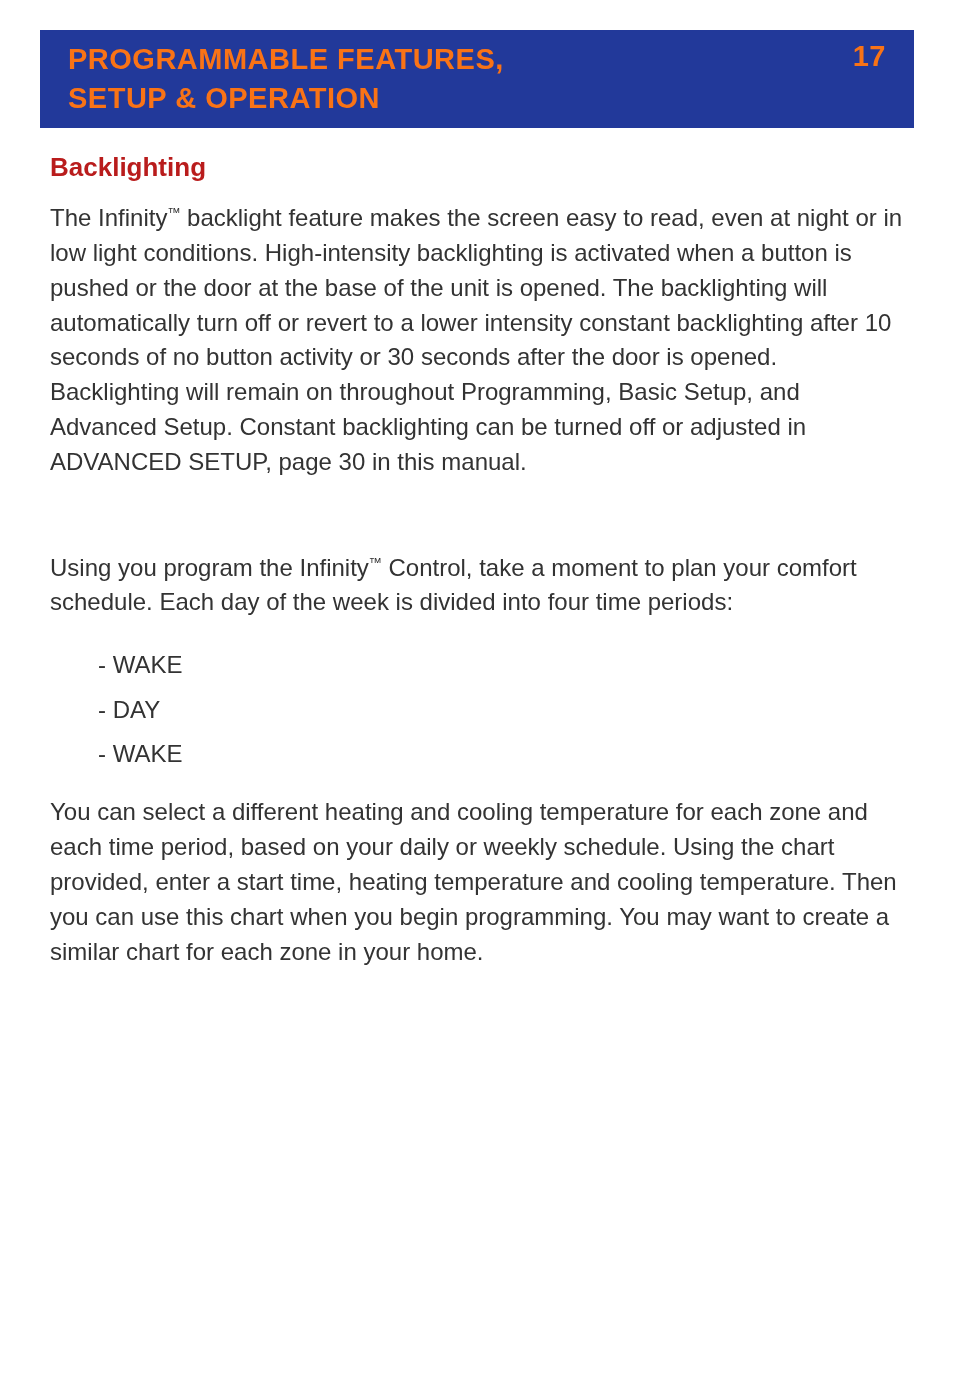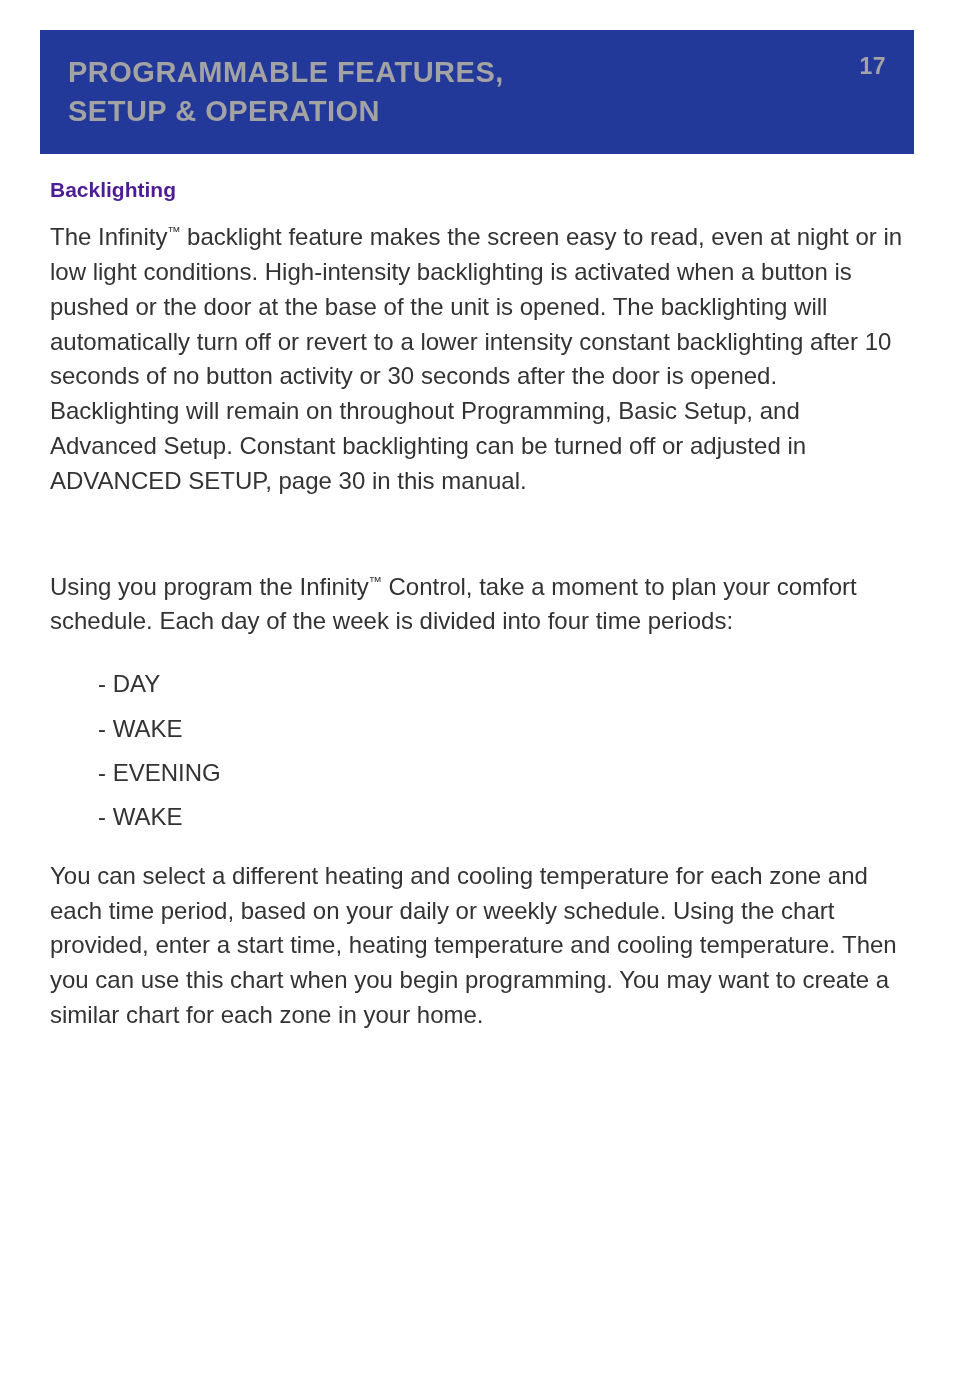--- a/index.html
+++ b/index.html
@@ -12,46 +12,46 @@
       background: #ffffff;
       width: 954px;
       height: 1378px;
       position: relative;
     }
     .page {
       padding: 30px 40px;
     }
     .header-banner {
       background: #22399a;
-      color: #a3a3a3;
-      padding: 23px 28px;
+      color: #f97316;
+      padding: 10px 28px;
       display: flex;
       justify-content: space-between;
       align-items: flex-start;
     }
     .header-left {
       font-size: 29px;
       font-weight: bold;
       line-height: 1.35;
       letter-spacing: 0.5px;
     }
     .header-right {
-      font-size: 23px;
+      font-size: 29px;
       font-weight: bold;
       letter-spacing: 0.5px;
     }
     .content {
       padding: 24px 10px 0 10px;
       color: #333333;
     }
     .section-heading {
-      font-size: 21px;
+      font-size: 26px;
       font-weight: bold;
       margin-bottom: 18px;
-      color: #4c1d95;
+      color: #b91c1c;
     }
     .body-text {
       font-size: 24px;
       line-height: 1.45;
       color: #333333;
       margin-bottom: 34px;
       font-weight: 400;
       margin-top: 7px;
     }
     .tm {
@@ -96,23 +96,22 @@
     </div>
 
     <div class="section-gap"></div>
 
 
     <div class="body-text">
       <span>Using you program the Infinity</span><span class="tm">™</span><span> Control, take a moment to plan your comfort schedule. Each day of the week is divided into four time periods:</span>
     </div>
 
     <div class="list-block">
+      <div class="list-item">- WAKE</div>
       <div class="list-item">- DAY</div>
-      <div class="list-item">- WAKE</div>
-      <div class="list-item">- EVENING</div>
       <div class="list-item">- WAKE</div>
     </div>
 
     <div class="body-text">You can select a different heating and cooling temperature for each zone and each time period, based on your daily or weekly schedule. Using the chart provided, enter a start time, heating temperature and cooling temperature. Then you can use this chart when you begin programming. You may want to create a similar chart for each zone in your home.</div>
 
   </div>
 
 </div>
 
 </body></html>

